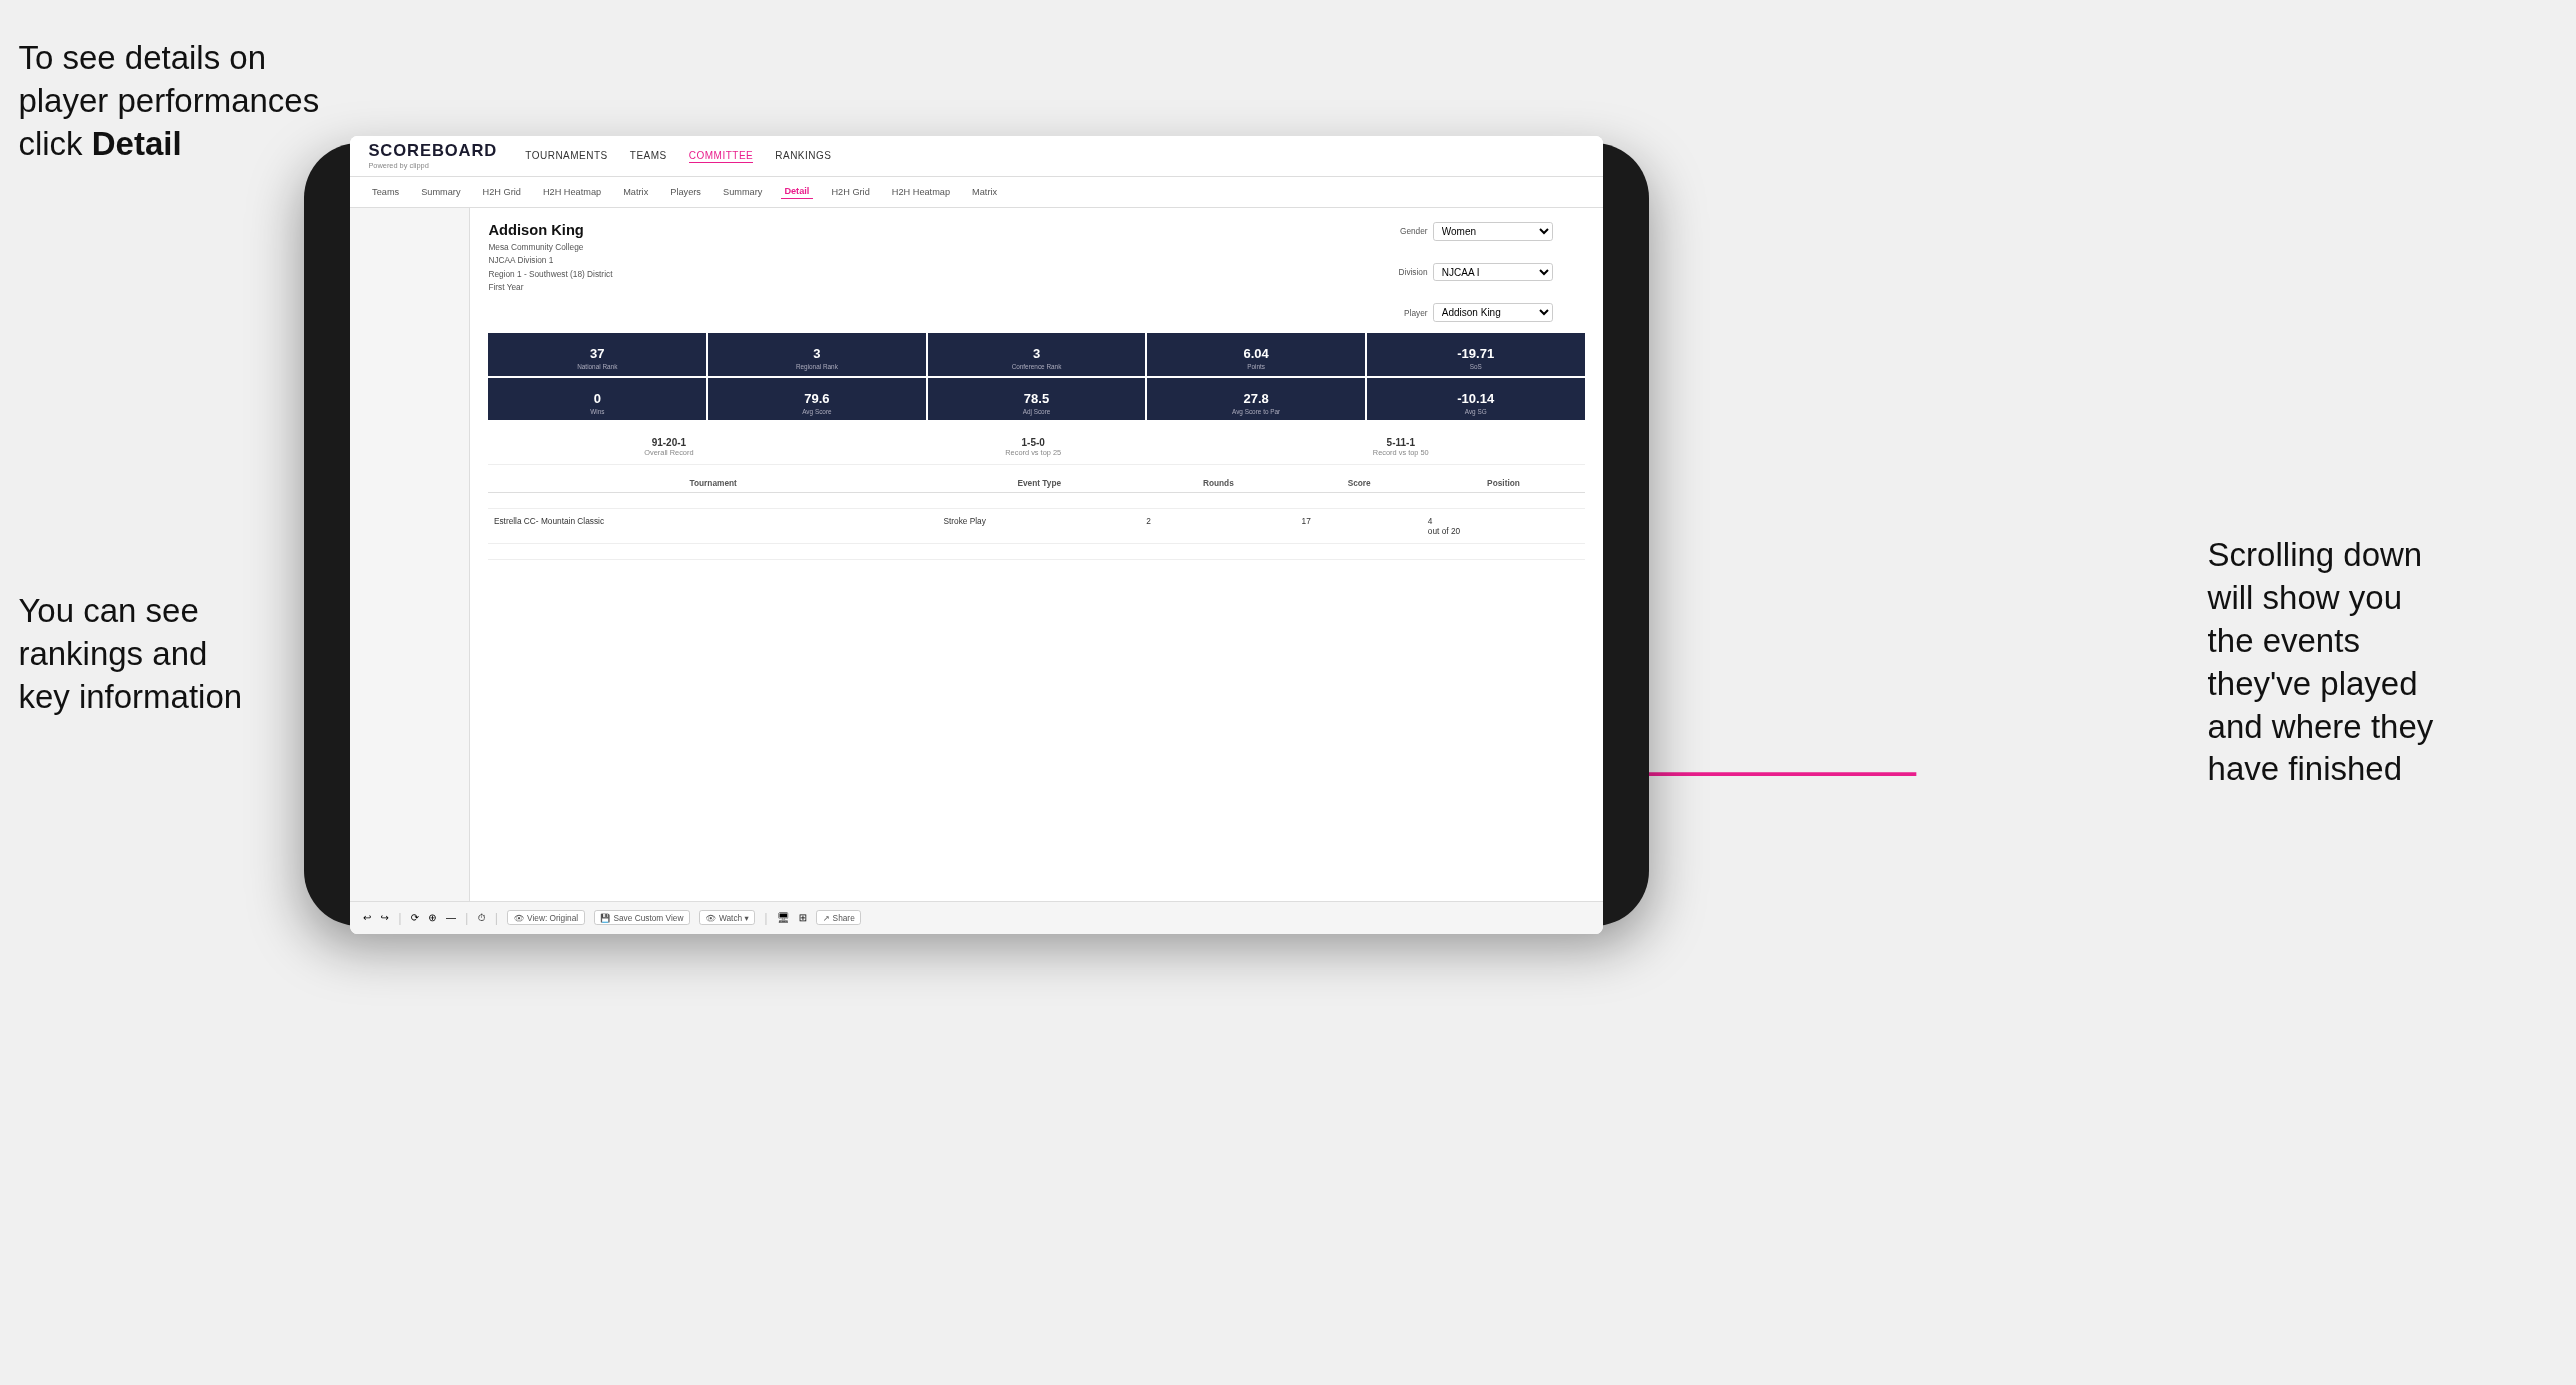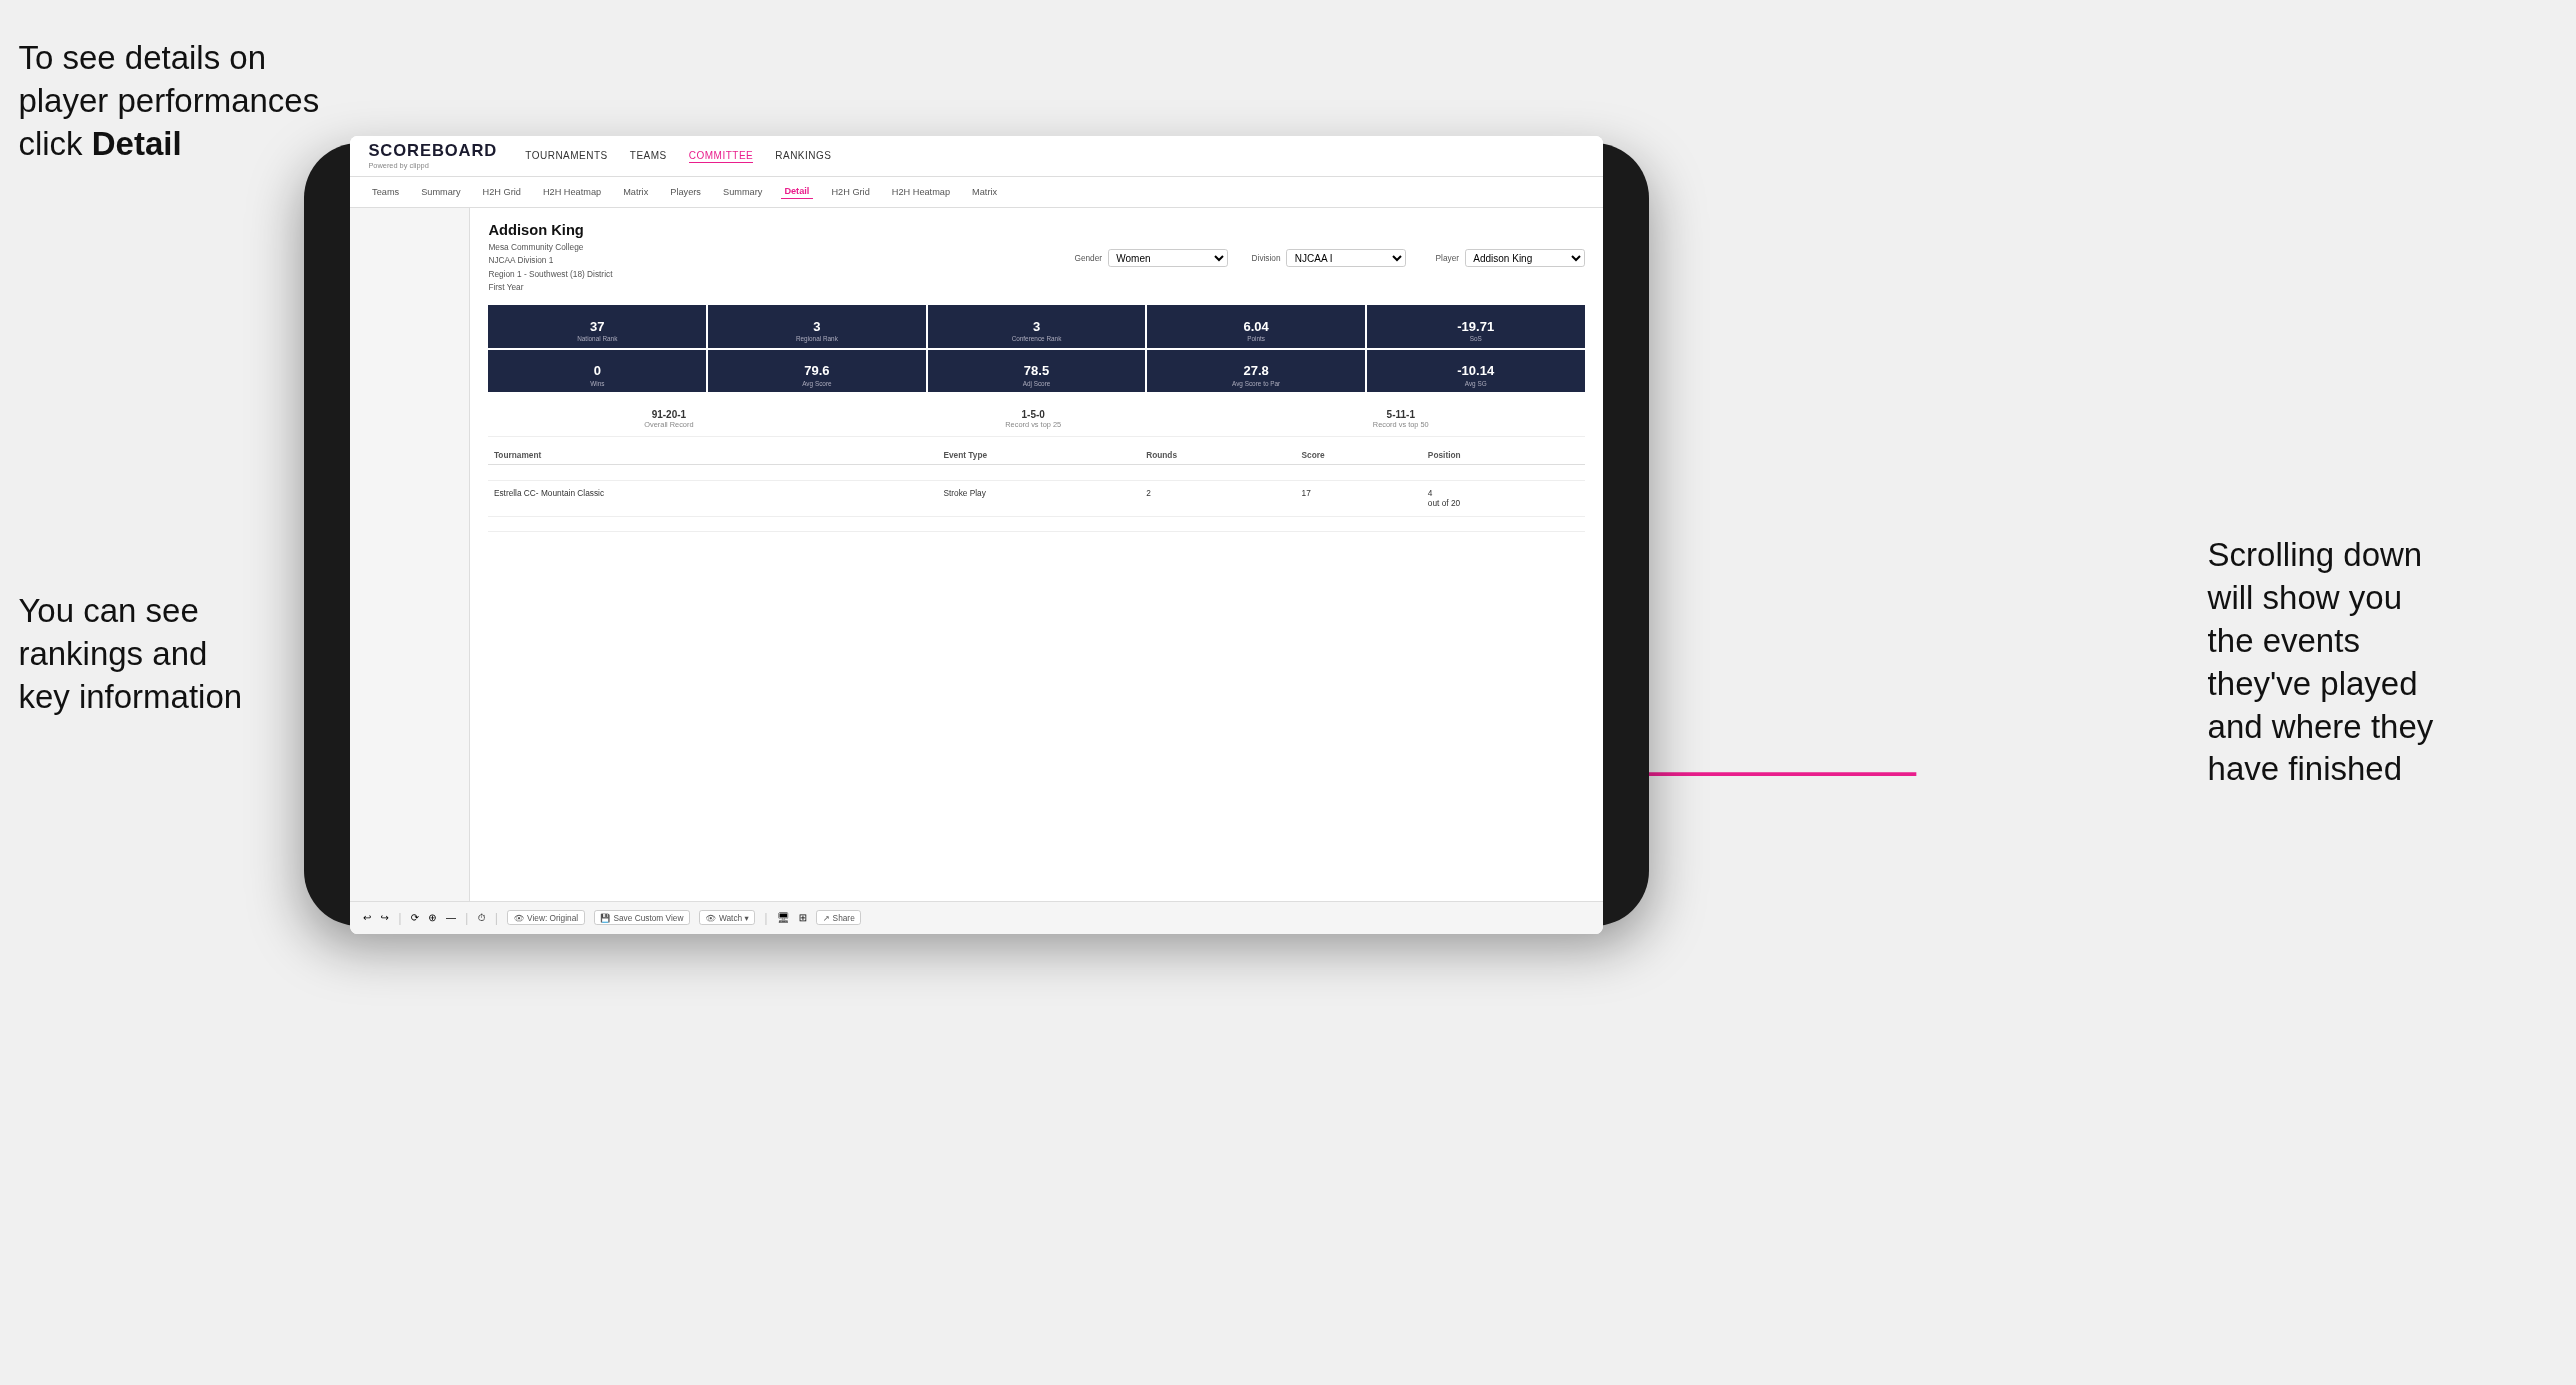--- a/index.html
+++ b/index.html
@@ -154,21 +154,22 @@
     }
     .player-detail-line {
       font-size: 8.3px;
       color: #555;
       line-height: 1.6;
     }
 
     
     .player-controls {
       display: flex;
-      gap: 7px;
+      flex-direction: column;
+      gap: 22px;
       min-width: 203px;
     }
     .control-row {
       display: flex;
       align-items: center;
       gap: 5.5px;
     }
     .control-label {
       font-size: 8.3px;
       color: #555;
@@ -233,21 +234,21 @@
       display: block;
     }
 
     
     .tournament-table {
       width: 100%;
       border-collapse: collapse;
       font-size: 8.3px;
     }
     .tournament-table th {
-      text-align: left;
+      text-align: center;
       font-size: 8.3px;
       color: #555;
       padding: 3.7px 5.5px;
       border-bottom: 0.9px solid #ddd;
       font-weight: 600;
     }
     .tournament-table td {
       padding: 7.4px 5.5px;
       color: #333;
       border-bottom: 0.9px solid #eee;

